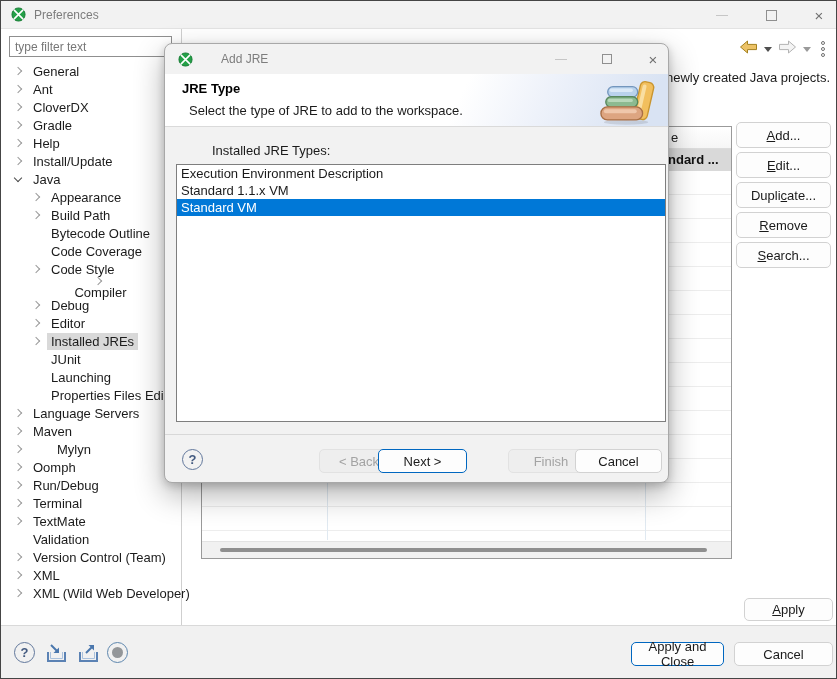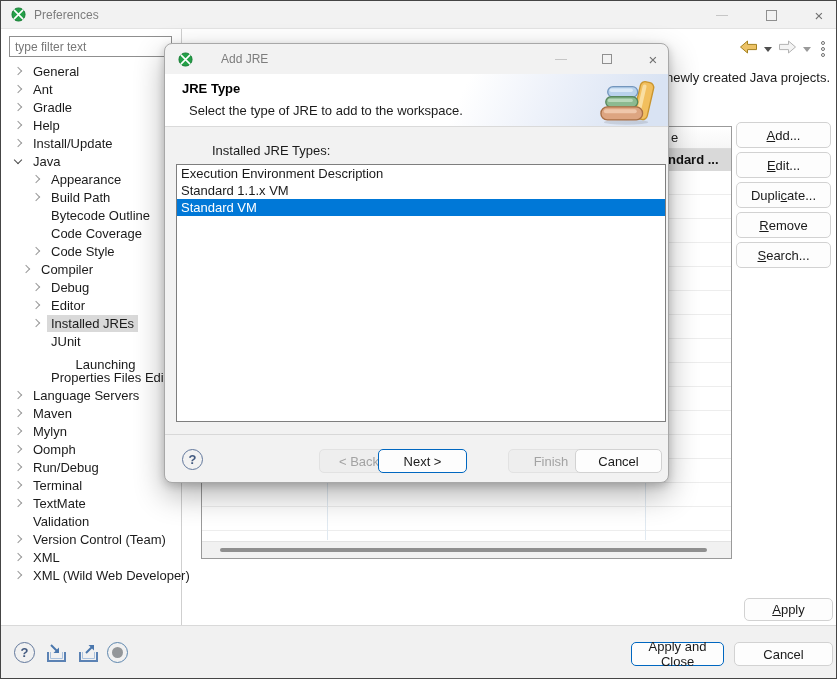--- a/index.html
+++ b/index.html
@@ -112,20 +112,24 @@
       <div class="tree-row" style="padding-left: 12px;">
         <span class="chev right"></span>
         <span class="tree-label">General</span>
       </div>
       <div class="tree-row" style="padding-left: 12px;">
         <span class="chev right"></span>
         <span class="tree-label">Ant</span>
       </div>
       <div class="tree-row" style="padding-left: 12px;">
         <span class="chev right"></span>
+        <span class="tree-label">CloverDX</span>
+      </div>
+      <div class="tree-row" style="padding-left: 12px;">
+        <span class="chev right"></span>
         <span class="tree-label">Gradle</span>
       </div>
       <div class="tree-row" style="padding-left: 12px;">
         <span class="chev right"></span>
         <span class="tree-label">Help</span>
       </div>
       <div class="tree-row" style="padding-left: 12px;">
         <span class="chev right"></span>
         <span class="tree-label">Install/Update</span>
       </div>
@@ -146,57 +150,57 @@
         <span class="tree-label">Bytecode Outline</span>
       </div>
       <div class="tree-row" style="padding-left: 30px;">
         <span class="chev none"></span>
         <span class="tree-label">Code Coverage</span>
       </div>
       <div class="tree-row" style="padding-left: 30px;">
         <span class="chev right"></span>
         <span class="tree-label">Code Style</span>
       </div>
-      <div class="tree-row" style="padding-left: 20px;">
+      <div class="tree-row" style="padding-left: 20px; flex-direction: column;">
         <span class="chev right"></span>
         <span class="tree-label">Compiler</span>
       </div>
       <div class="tree-row" style="padding-left: 30px;">
         <span class="chev right"></span>
         <span class="tree-label">Debug</span>
       </div>
       <div class="tree-row" style="padding-left: 30px;">
         <span class="chev right"></span>
         <span class="tree-label">Editor</span>
       </div>
       <div class="tree-row" style="padding-left: 30px;">
         <span class="chev right"></span>
         <span class="tree-label selected">Installed JREs</span>
       </div>
       <div class="tree-row" style="padding-left: 30px;">
         <span class="chev none"></span>
         <span class="tree-label">JUnit</span>
       </div>
-      <div class="tree-row" style="padding-left: 30px; flex-direction: column;">
+      <div class="tree-row" style="padding-left: 30px;">
         <span class="chev none"></span>
         <span class="tree-label">Launching</span>
       </div>
       <div class="tree-row" style="padding-left: 30px;">
         <span class="chev none"></span>
         <span class="tree-label">Properties Files Editor</span>
       </div>
       <div class="tree-row" style="padding-left: 12px;">
         <span class="chev right"></span>
         <span class="tree-label">Language Servers</span>
       </div>
       <div class="tree-row" style="padding-left: 12px;">
         <span class="chev right"></span>
         <span class="tree-label">Maven</span>
       </div>
-      <div class="tree-row" style="padding-left: 12px;">
+      <div class="tree-row" style="padding-left: 12px; gap: 24px;">
         <span class="chev right"></span>
         <span class="tree-label">Mylyn</span>
       </div>
       <div class="tree-row" style="padding-left: 12px;">
         <span class="chev right"></span>
         <span class="tree-label">Oomph</span>
       </div>
       <div class="tree-row" style="padding-left: 12px;">
         <span class="chev right"></span>
         <span class="tree-label">Run/Debug</span>

